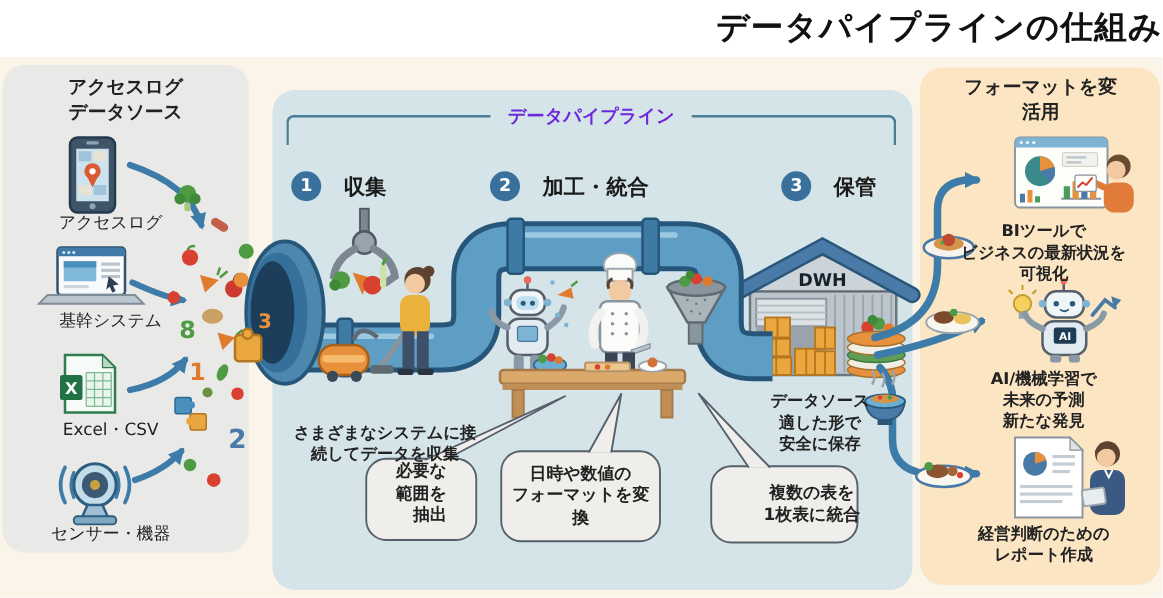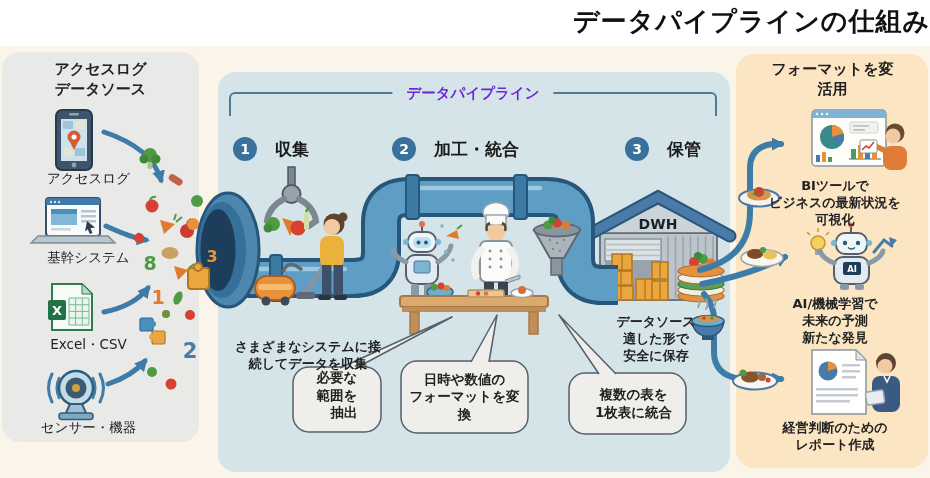--- a/index.html
+++ b/index.html
@@ -460,21 +460,21 @@
   <div class="t note" style="left:600px;top:313px;width:112px;">データソース
 適した形で
 安全に保存</div>
 
   <div class="bubble-text" style="left:293px;top:367px;width:88px;height:57px;text-align:right;">必要な
 範囲を
 抽出</div>
   <div class="bubble-text" style="left:401px;top:361px;width:127px;height:72px;">日時や数値の
 フォーマットを変
 換</div>
-  <div class="bubble-text" style="left:569px;top:373px;width:129px;height:61px;">複数の表を
+  <div class="bubble-text" style="left:569px;top:373px;width:129px;height:61px;padding-left:16px;">複数の表を
 1枚表に統合</div>
 
   <div class="t hdr" style="left:740px;top:60px;width:185px;">フォーマットを変
 活用</div>
   <div class="t note" style="left:745px;top:177px;width:180px;">BIツールで
 ビジネスの最新状況を
 可視化</div>
   <div class="t note" style="left:745px;top:295px;width:180px;">AI/機械学習で
 未来の予測
 新たな発見</div>

